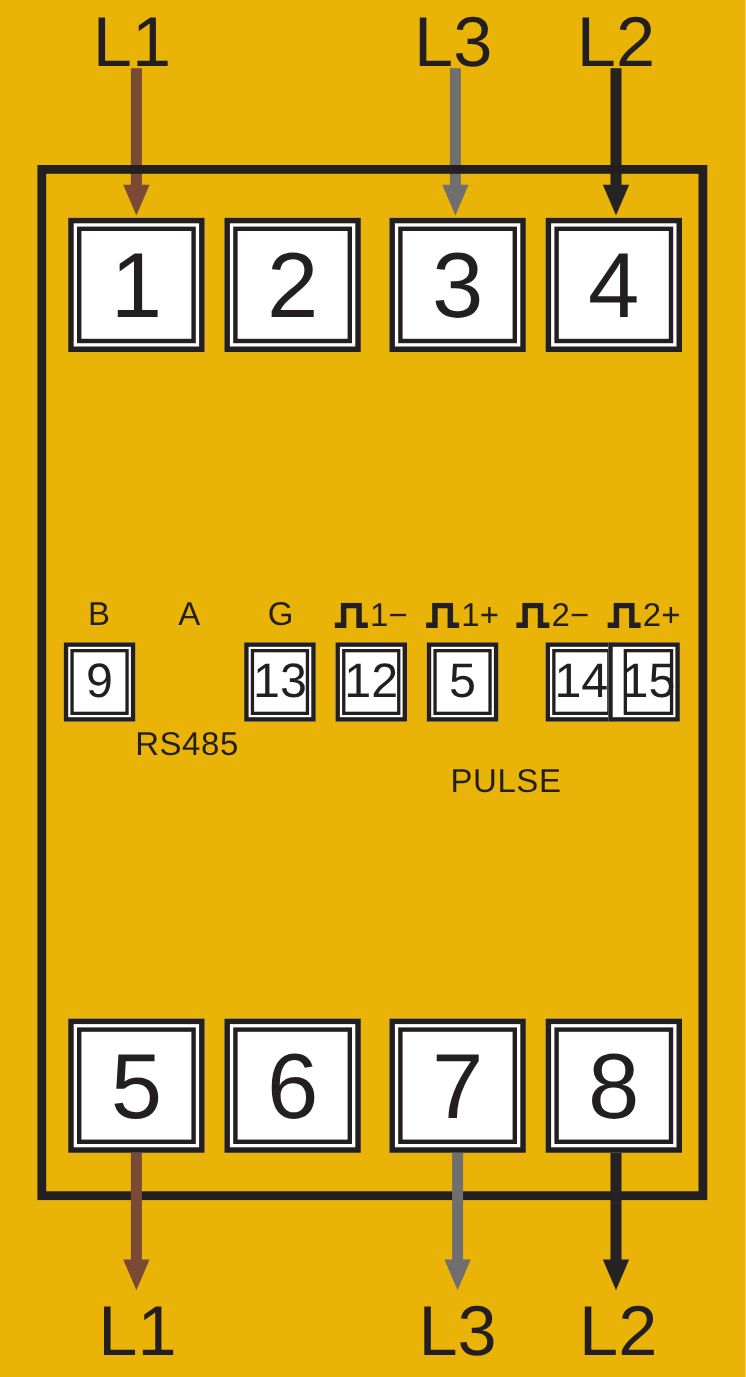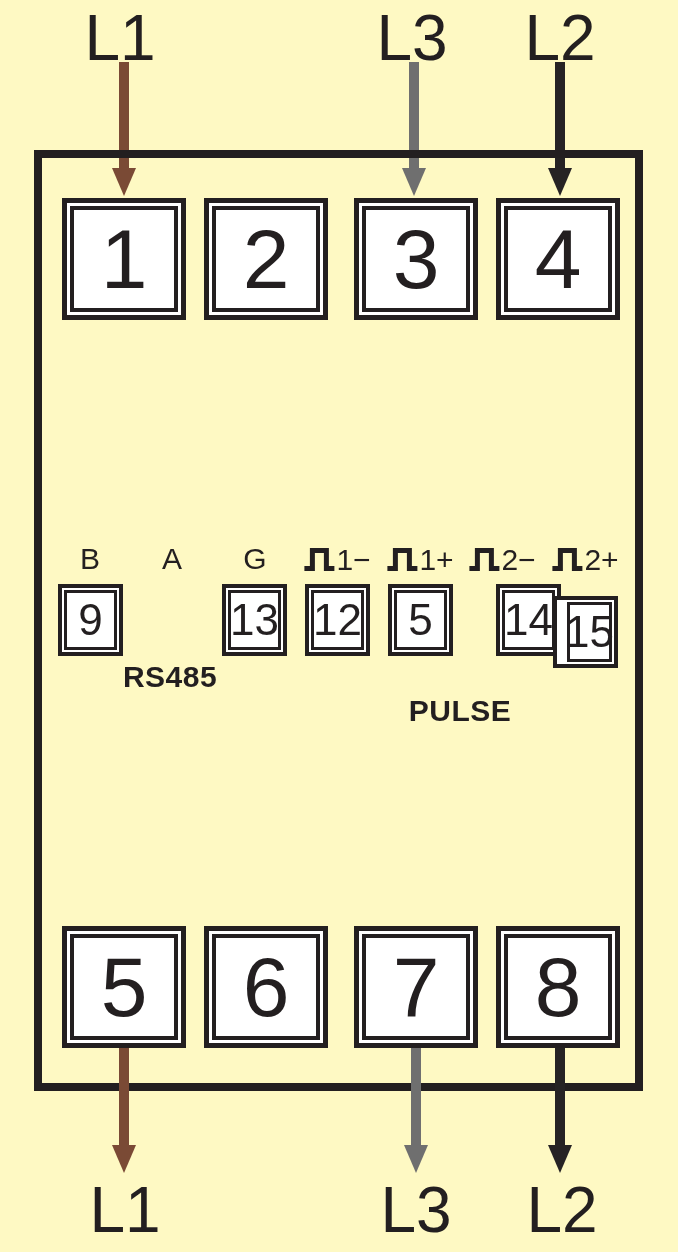--- a/index.html
+++ b/index.html
@@ -1,20 +1,20 @@
 <!DOCTYPE html>
 <html><head>
 <meta charset="utf-8">
 <style>
   html, body { margin: 0; padding: 0; background: #ffffff; }
   #canvas {
     position: relative;
     width: 678px;
     height: 1252px;
-    background: #fef9c3;
+    background: #eab308;
     font-family: "Liberation Sans", sans-serif;
     color: #231f20;
     overflow: hidden;
   }
 
   
   .device-box {
     position: absolute;
     left: 34px; top: 150px;
     width: 609px; height: 941px;
@@ -85,21 +85,21 @@
   }
   .pin-label .txt { font-size: 30px; line-height: 22px; }
   .pin-label svg { display: block; margin-right: 1px; }
 
   
   .group-label {
     position: absolute;
     top: 662px;
     transform: translateX(-50%);
     font-size: 30px;
-    font-weight: bold;
+    font-weight: normal;
     line-height: 1;
     letter-spacing: 0.5px;
     z-index: 3;
     white-space: nowrap;
   }
 </style>
 </head>
 <body>
 
 <div id="canvas">
@@ -196,21 +196,21 @@
   <div class="terminal small" style="left:388px; top:584px;">
     <div class="inner">
         <span class="num">5</span>
       </div>
   </div>
   <div class="terminal small" style="left:496px; top:584px;">
     <div class="inner">
         <span class="num">14</span>
       </div>
   </div>
-  <div class="terminal small" style="left:553px; top:596px;padding-left:10px;">
+  <div class="terminal small" style="left:553px; top:584px;padding-left:10px;">
     <div class="inner">
         <span class="num">15</span>
       </div>
   </div>
 
   <div class="group-label" style="left:170px;">RS485</div>
   <div class="group-label" style="left:460px;margin-top:34px;">PULSE</div>
 
   <div class="terminal big" style="left:62px;  top:926px;">
     <div class="inner">

